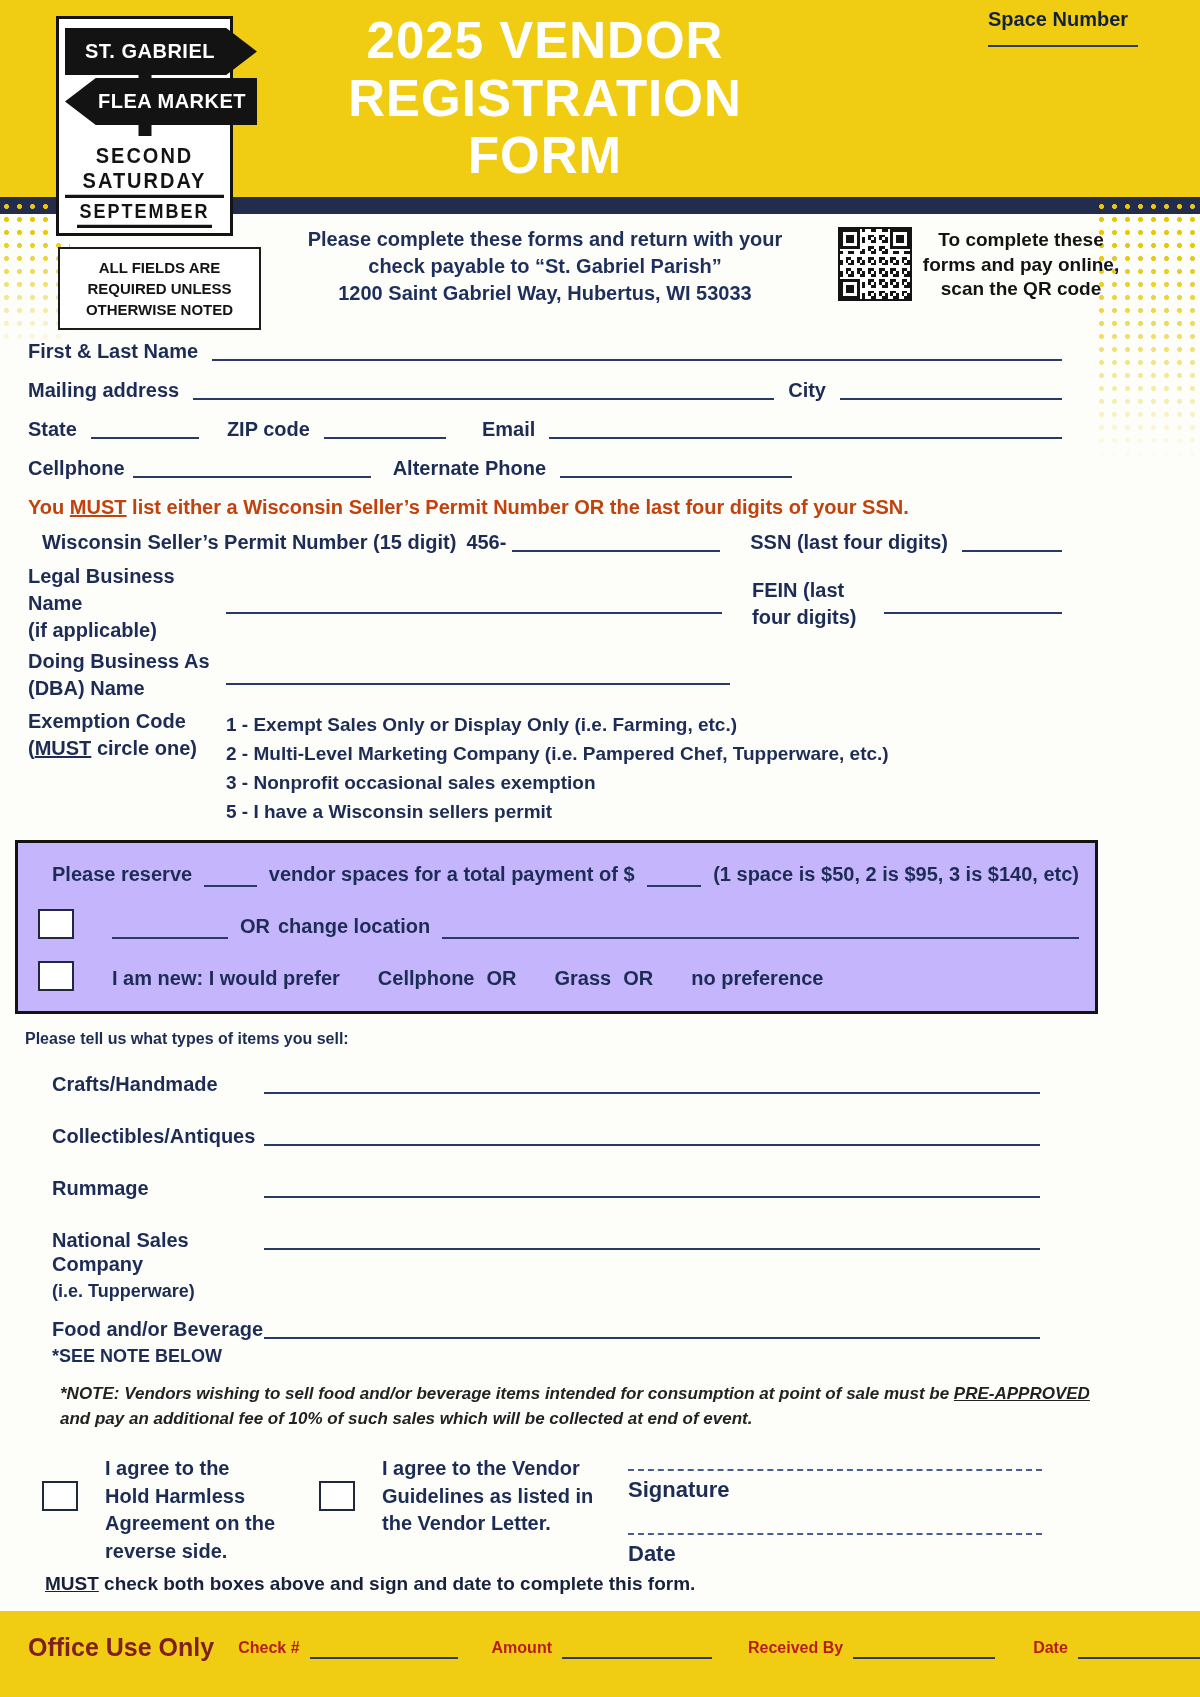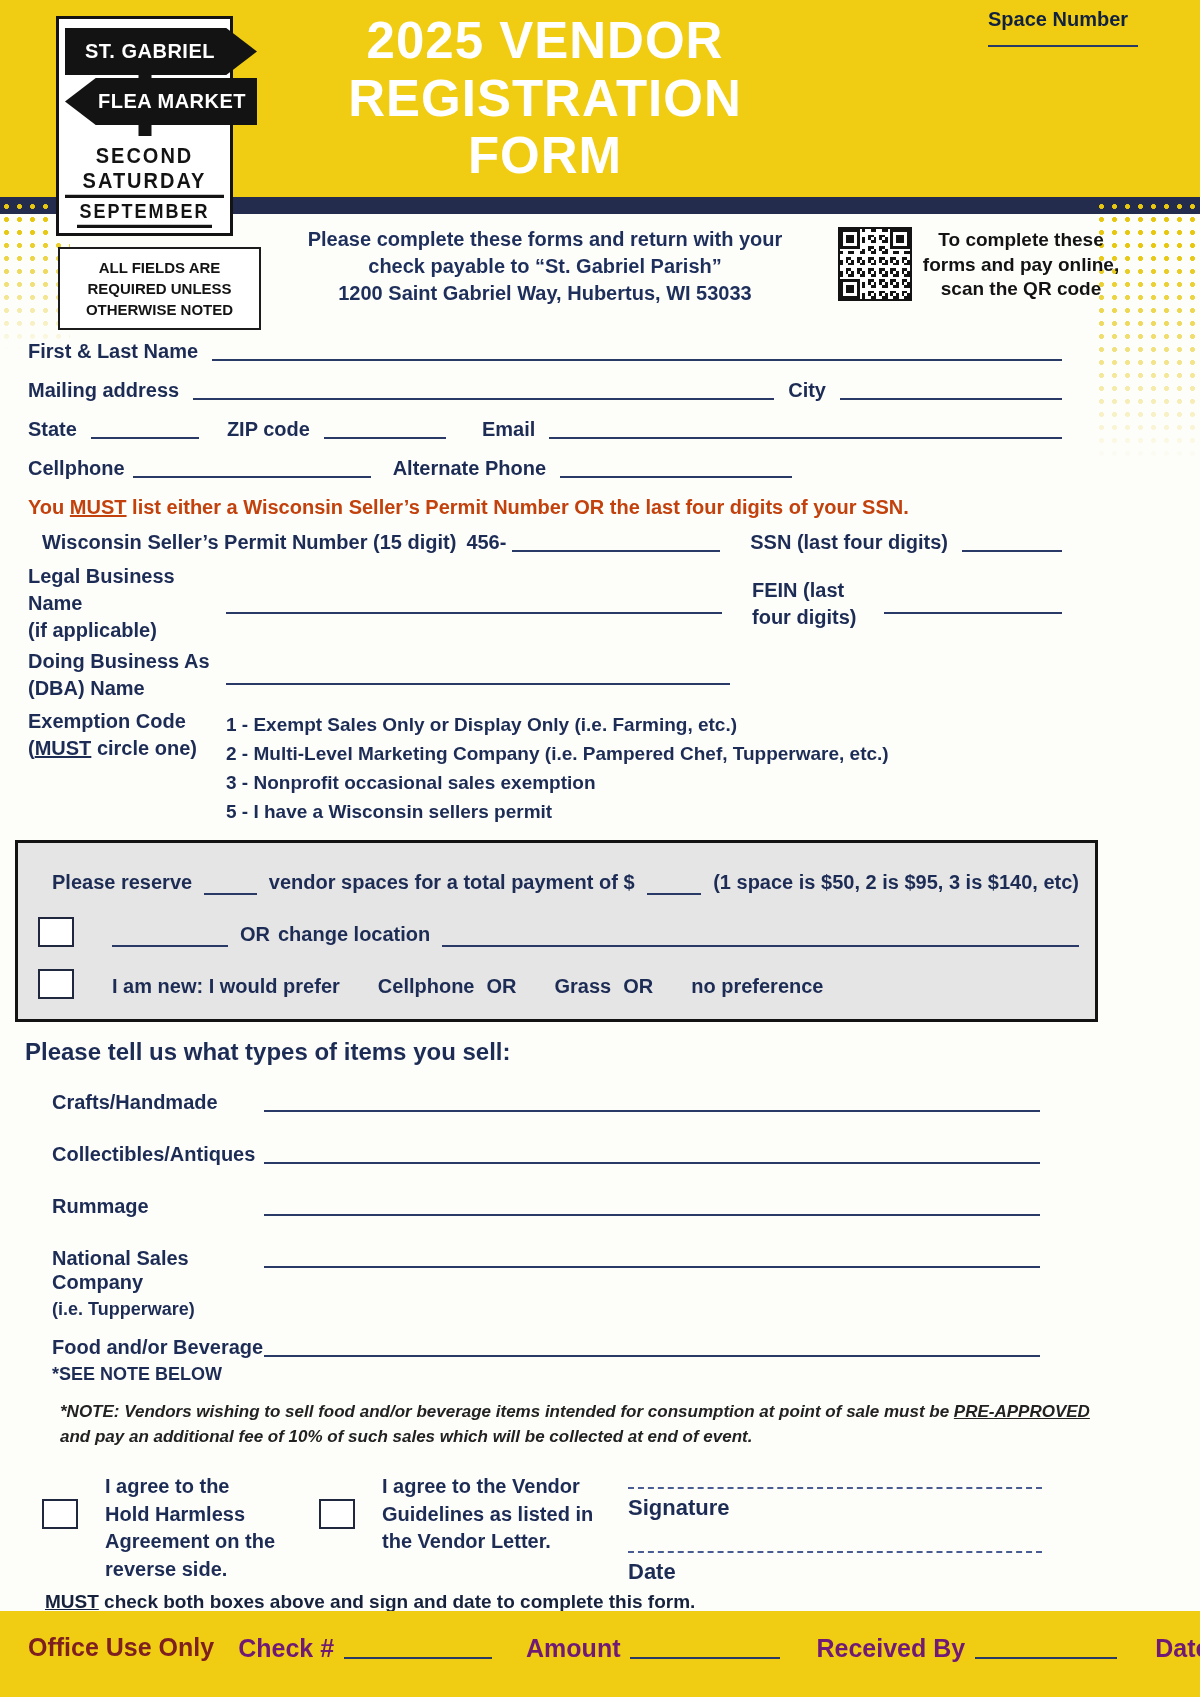--- a/index.html
+++ b/index.html
@@ -56,29 +56,29 @@
   .lblblock{width:184px;flex:none}
   .lblblock div{font-weight:700;font-size:20px;color:#1d2c55;line-height:27px}
   .feinblock{width:118px;flex:none;margin-left:16px}
   .feinblock div{font-weight:700;font-size:20px;color:#1d2c55;line-height:27px}
   .spacer{width:318px;flex:none}
 
   .exoptions{flex:1;padding-top:2px}
   .exoptions div{font-weight:700;font-size:19px;color:#1d2c55;line-height:29px}
 
   
-  .reserve-box{margin:14px 102px 16px 15px;border:3px solid #131313;padding:26px 16px 20px 20px;background:#e5e5e5}
+  .reserve-box{margin:14px 102px 16px 15px;border:3px solid #131313;padding:18px 16px 20px 20px;background:#c4b5fd}
   .rrow{display:flex;align-items:flex-end;gap:12px}
   .rrow + .rrow{margin-top:22px}
   .checkbox{width:36px;height:30px;border:2px solid #20283f;background:#fff;flex:none}
   .rrow .checkbox{margin-right:26px}
   .mlg{margin-left:26px}
 
   
-  .items-heading{padding-left:25px;margin-bottom:24px;font-weight:700;font-size:24px;color:#1d2c55}
+  .items-heading{padding-left:25px;margin-bottom:24px;font-weight:700;font-size:16px;color:#1d2c55}
   .irow{display:flex;align-items:flex-start;padding:0 160px 0 52px;margin-bottom:28px}
   .ilblwrap{width:212px;flex:none}
   .ilbl{font-weight:700;font-size:20px;color:#1d2c55;line-height:24px}
   .isub{font-weight:700;font-size:18px;color:#1d2c55;line-height:24px;margin-top:3px}
   .iln{flex:1;border-bottom:2px solid #2a3a66;height:22px}
   .irow.two{margin-bottom:14px}
 
   .foodnote{margin:4px 104px 24px 60px;font-style:italic;font-weight:700;font-size:17px;color:#222;line-height:1.45}
 
   
@@ -93,21 +93,21 @@
   .dashline{border-bottom:2px dashed #4a5d92;height:2px}
   .dashline.first{margin-top:14px}
   .dashline.second{margin-top:30px}
   .siglabel{font-weight:700;font-size:22px;color:#1d2c55;margin-top:6px}
   .mustcheck{padding-left:45px;margin-top:6px;font-weight:700;font-size:19px;color:#16213c}
 
   
   .footer{position:absolute;left:0;right:0;bottom:0;height:86px;background:#f0cd12;display:flex;align-items:flex-start;
           padding:22px 28px 0;gap:10px}
   .office{color:#7e2020;font-weight:700;font-size:25px;margin-right:14px;white-space:nowrap}
-  .flbl{font-weight:700;font-size:25px;color:#701a75;white-space:nowrap;line-height:30px}
+  .flbl{font-weight:700;font-size:16px;color:#b91c1c;white-space:nowrap;line-height:30px}
   .fln{border-bottom:2px solid #2a3a66;height:26px;flex:none}
 </style>
 </head>
 <body>
 
 <div class="header"></div>
 <div class="stripe"></div>
 <div class="dots dots-left"></div>
 <div class="dots dots-right"></div>
 

